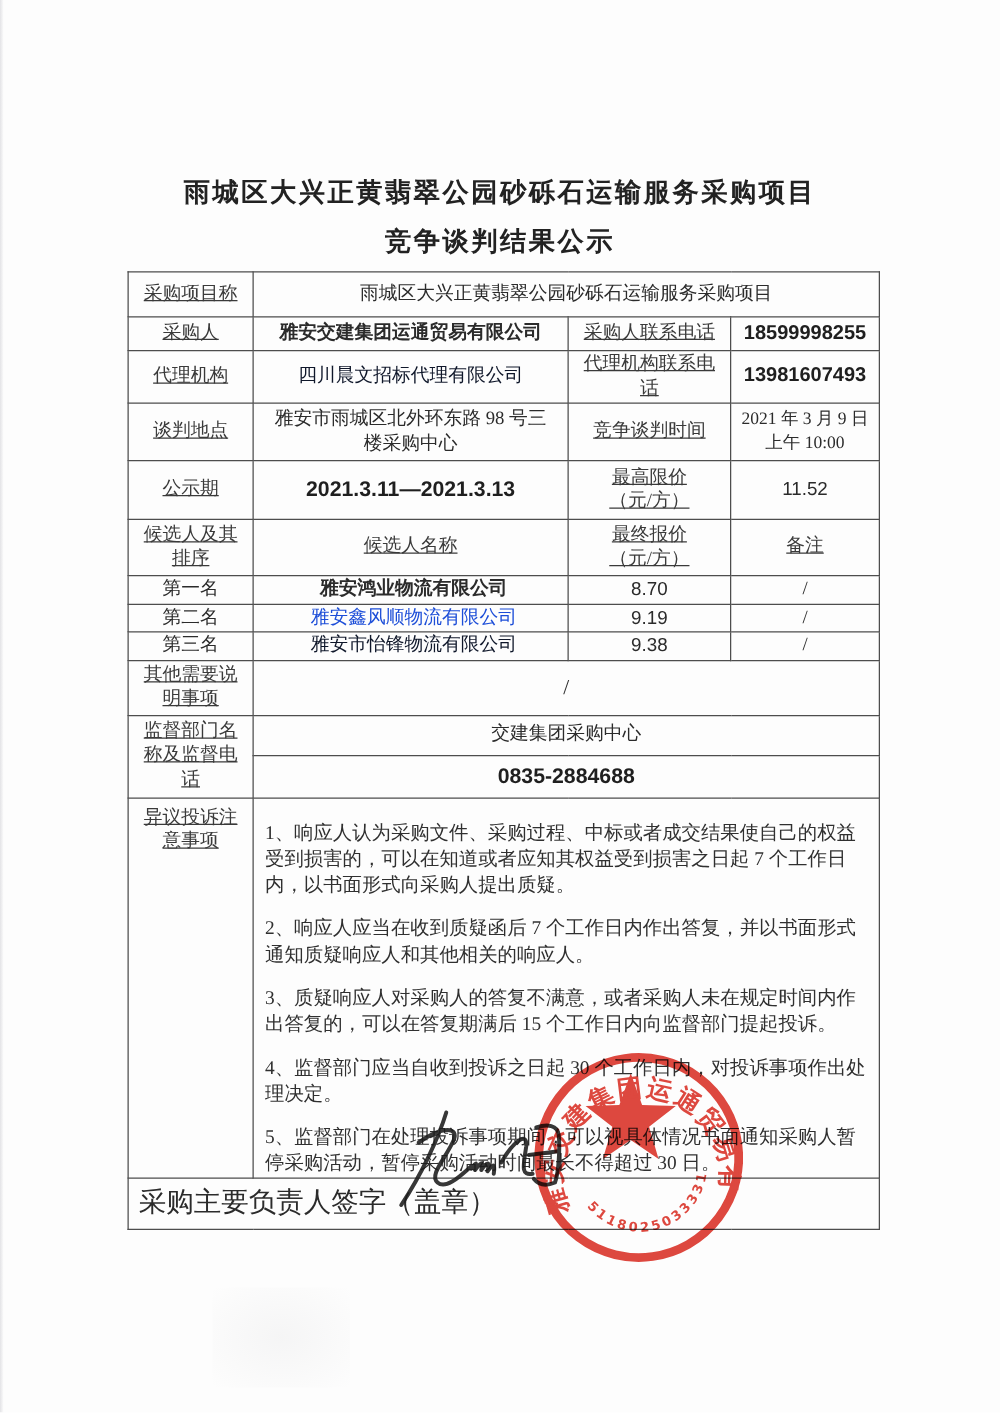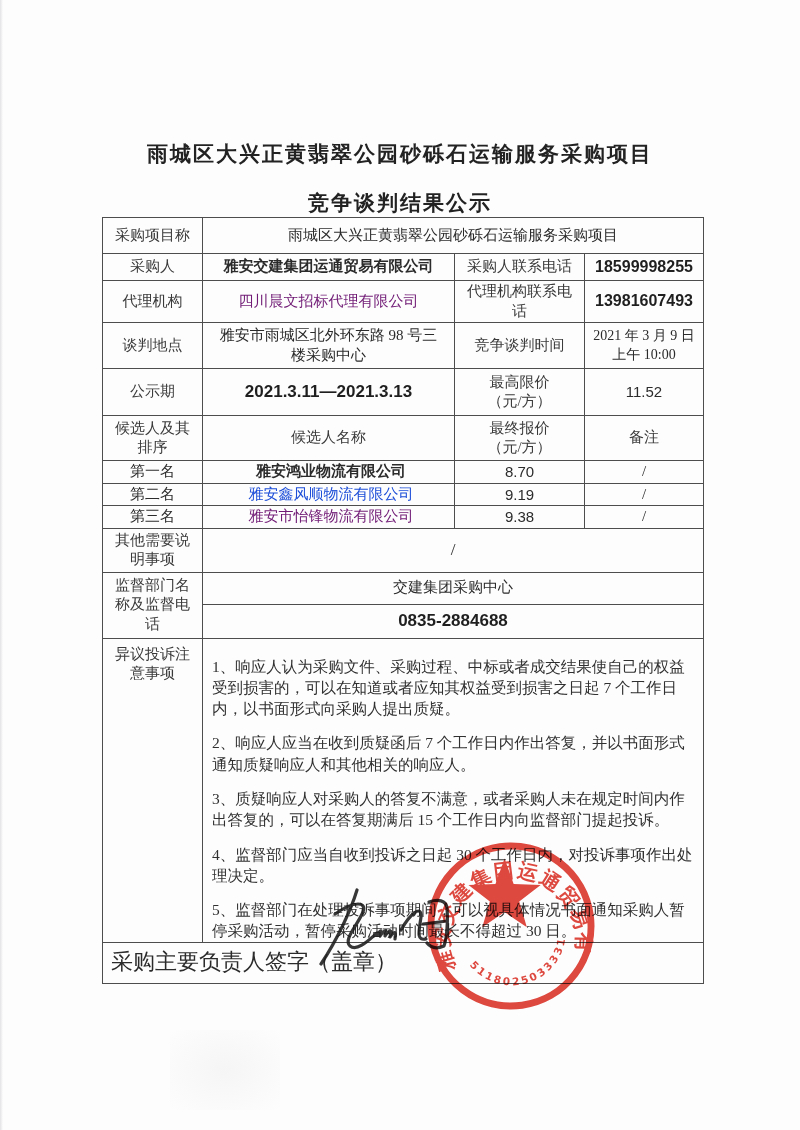--- a/index.html
+++ b/index.html
@@ -16,42 +16,42 @@
     position:absolute; left:0; top:0; width:3px; height:1130px;
     background:linear-gradient(90deg,#e3e3e6,#fdfdfd);
   }
   .smudge {
     position:absolute; left:170px; top:1030px; width:110px; height:80px;
     background:radial-gradient(ellipse at center, rgba(120,120,125,0.06), rgba(0,0,0,0));
   }
   .title { position:absolute; left:0; width:800px; text-align:center;
     font-size:21px; font-weight:bold; letter-spacing:2px; color:#222; }
   .title1 { top:140px; }
-  .title2 { top:189px; }
+  .title2 { top:179px; }
 
   table.doc {
     position:absolute; left:102px; top:217px;
     width:601px; border-collapse:collapse; table-layout:fixed;
     font-size:15px;
   }
   table.doc td {
     border:1px solid #4d4d4d;
     text-align:center; vertical-align:middle;
     padding:1px 4px;
     line-height:1.3;
   }
   .pre { white-space:pre-line; }
-  .label { color:#3a3a3a; }
+  .label { color:#3a3a3a;text-decoration:underline; }
   .lft { text-align:right; padding-left:9px !important; }
   .num { font-family:"Liberation Sans","DejaVu Sans",sans-serif; font-weight:bold; color:#1f1f1f; }
   .numlite { font-family:"Liberation Sans","DejaVu Sans",sans-serif; color:#2b2b2b;border-radius:23px; }
   .big { font-size:17px; }
   .bold { font-weight:bold; }
   .lite { color:#1d4ed8; }
-  .med  { color:#701a75; }
+  .med  { color:#0f172a; }
   .notice-cell { text-align:left !important; vertical-align:top !important; padding:4px 8px 0 9px !important; }
   .notice-p { font-size:15.5px; line-height:21.3px; color:#303030; margin-bottom:0px;margin-top:13px; }
   .signrow td { text-align:left !important; font-size:22px; padding-left:8px !important; }
 
   .signature { position:absolute; left:305px; top:878px; width:190px; height:100px; }
   .stamp {
     position:absolute; left:423px; top:838px; width:176px; height:176px;
     transform:rotate(-8deg);
     mix-blend-mode:multiply; opacity:0.93;
   }

